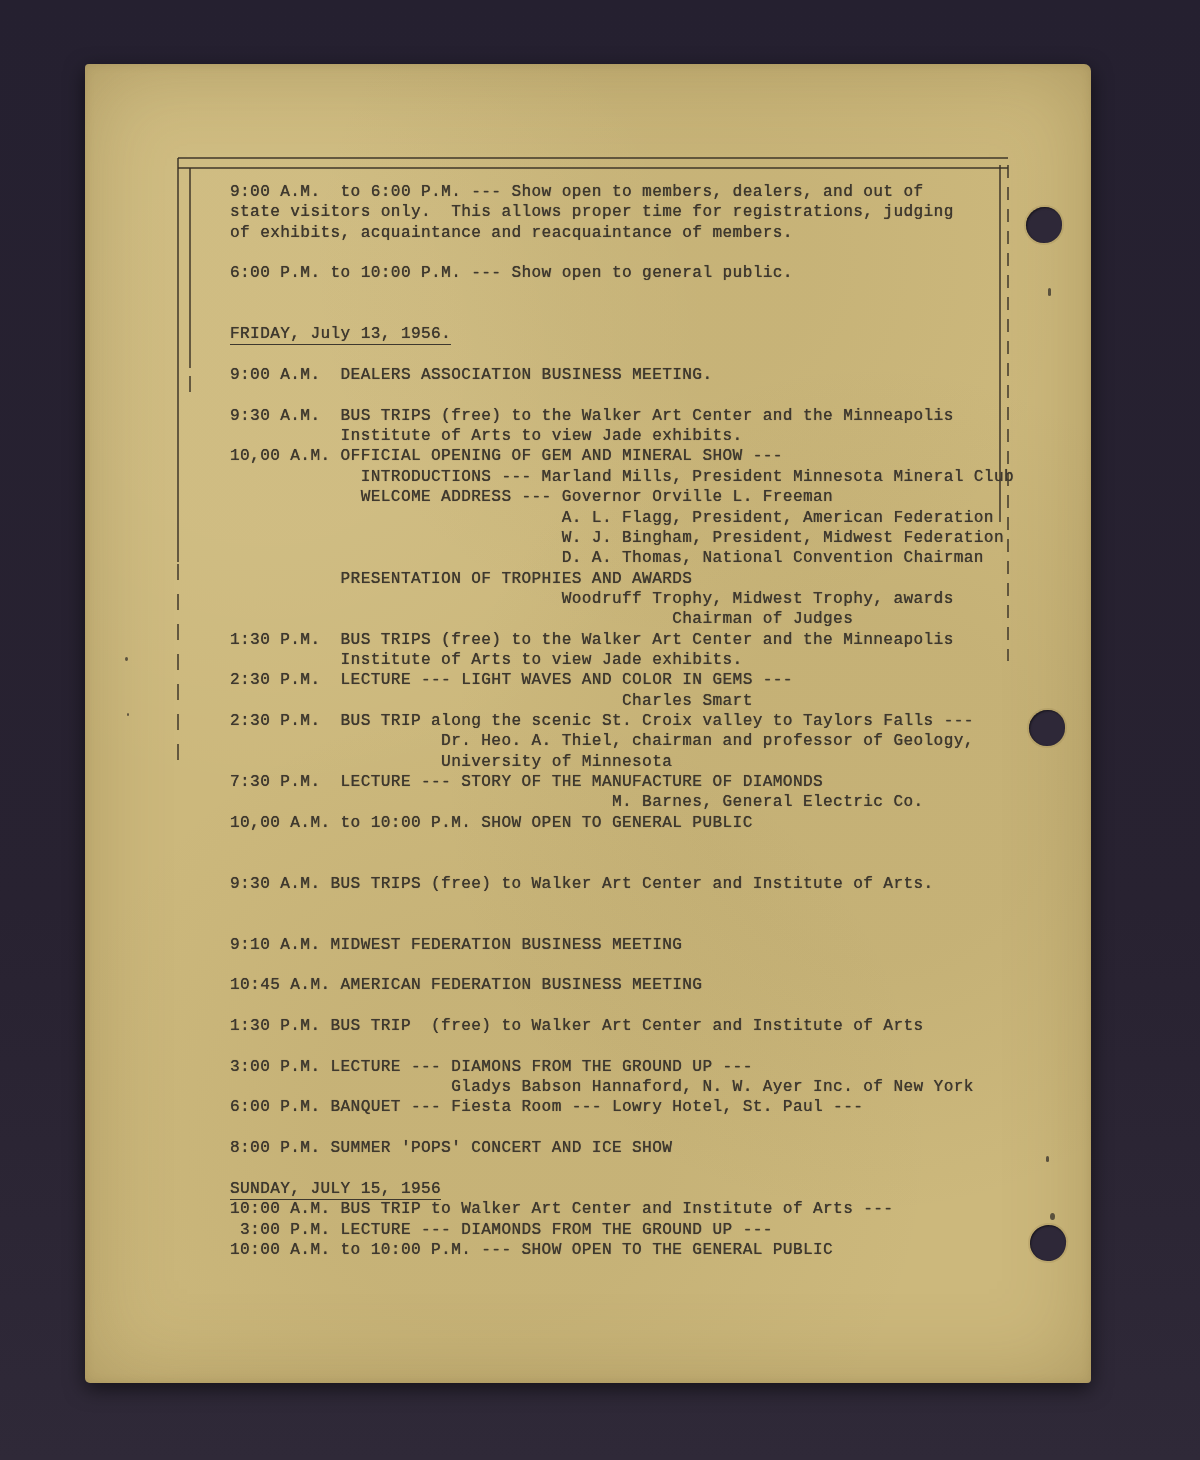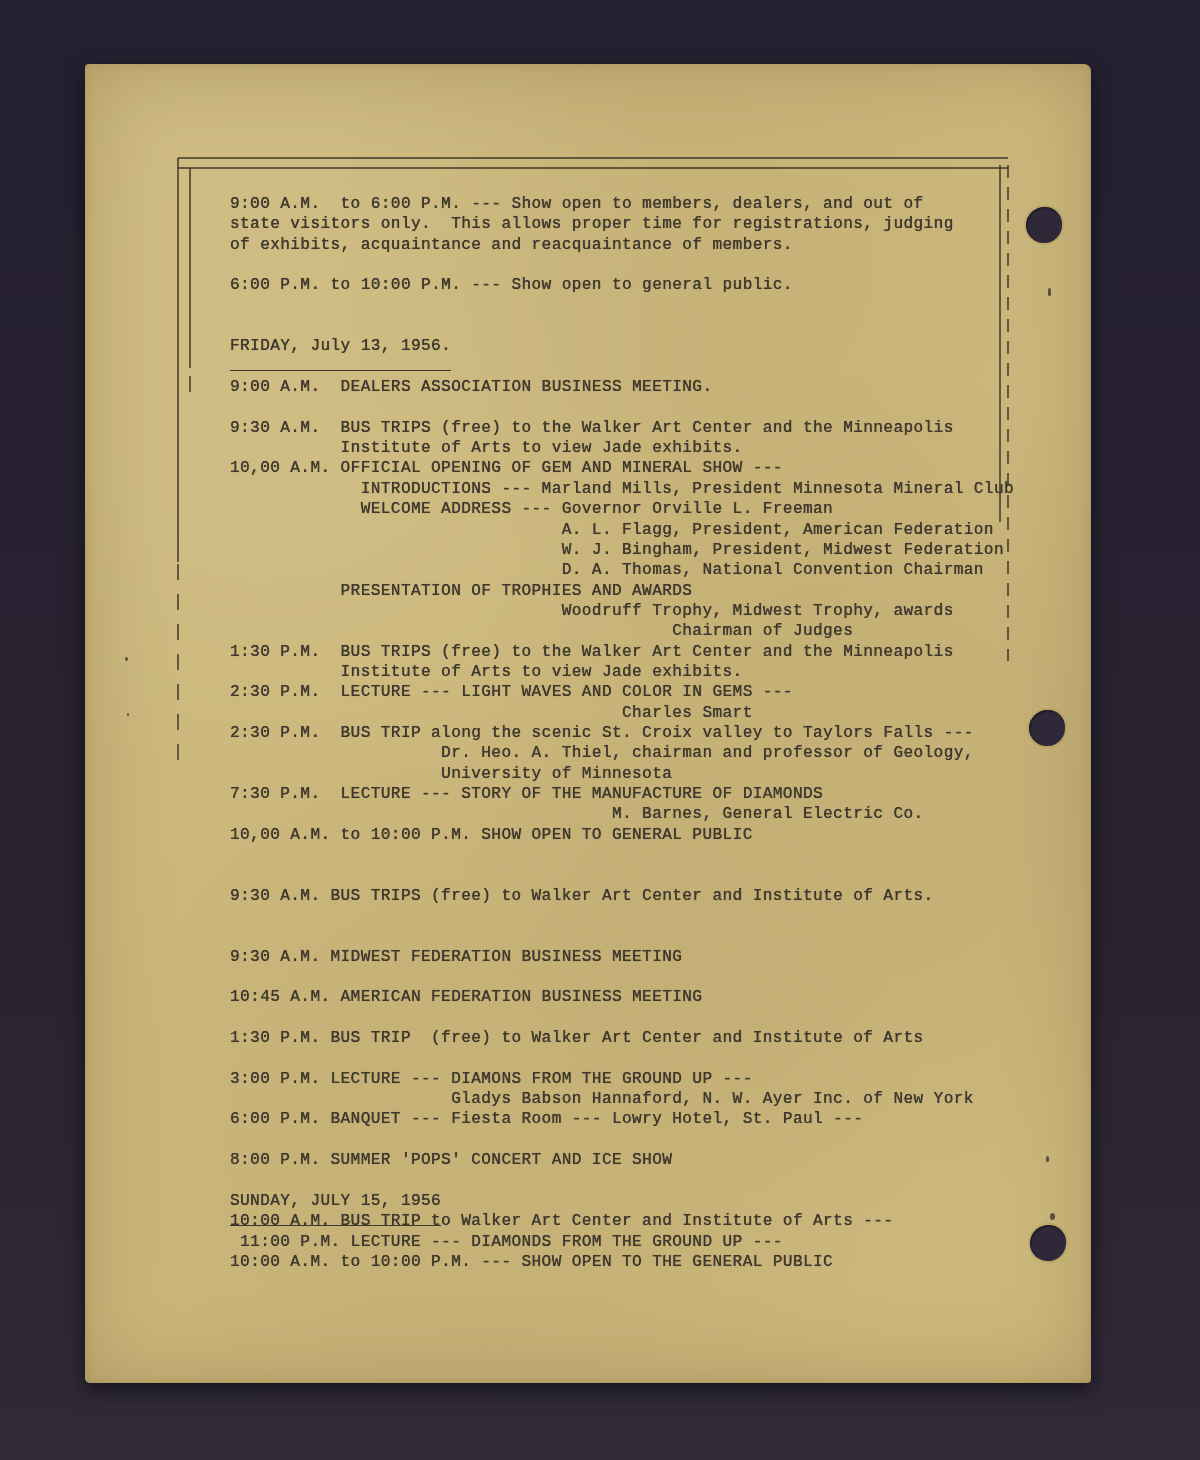--- a/index.html
+++ b/index.html
@@ -55,27 +55,27 @@
   .hole.h2{left:944px;top:646px;}
   .hole.h3{left:945px;top:1161px;transform:rotate(8deg);}
   .speck{position:absolute;background:var(--ink);opacity:0.8;border-radius:50%;}
   .sp1{left:963px;top:224px;width:3px;height:8px;border-radius:2px;}
   .sp2{left:961px;top:1092px;width:3px;height:6px;border-radius:2px;}
   .sp3{left:965px;top:1149px;width:5px;height:7px;}
   .sp4{left:40px;top:593px;width:3px;height:4px;}
   .sp5{left:42px;top:649px;width:2px;height:3px;}
   
   .typed{
-    position:absolute;left:145px;top:130px;width:900px;
+    position:absolute;left:145px;top:118px;width:900px;
     font-size:16px;line-height:20.35px;letter-spacing:0.45px;
     color:var(--ink);
     text-shadow:0 0 0.7px rgba(62,56,46,0.85), 0.3px 0.3px 0.4px rgba(62,56,46,0.45);
   }
   .line{height:20.35px;white-space:pre;overflow:visible;}
-  .u{border-bottom:1.6px solid currentColor;padding-bottom:15px;}
+  .u{border-bottom:1.6px solid currentColor;padding-bottom:1px;}
 </style>
 </head>
 <body>
 
 <div class="paper">
   <div class="frame-h top1"></div>
   <div class="frame-h top2"></div>
   <div class="frame-v v-left-outer"></div>
   <div class="v-left-outer-dash"></div>
   <div class="frame-v v-left-inner"></div>
@@ -124,30 +124,30 @@
       <div class="line">                     Dr. Heo. A. Thiel, chairman and professor of Geology,</div>
       <div class="line">                     University of Minnesota</div>
       <div class="line">7:30 P.M.  LECTURE --- STORY OF THE MANUFACTURE OF DIAMONDS</div>
       <div class="line">                                      M. Barnes, General Electric Co.</div>
       <div class="line">10,00 A.M. to 10:00 P.M. SHOW OPEN TO GENERAL PUBLIC</div>
       <div class="line"></div>
       <div class="line"></div>
       <div class="line">9:30 A.M. BUS TRIPS (free) to Walker Art Center and Institute of Arts.</div>
       <div class="line"></div>
       <div class="line"></div>
-      <div class="line">9:30 A.M. MIDWEST FEDERATION BUSINESS MEETING</div>
+      <div class="line">9:10 A.M. MIDWEST FEDERATION BUSINESS MEETING</div>
       <div class="line"></div>
       <div class="line">10:45 A.M. AMERICAN FEDERATION BUSINESS MEETING</div>
       <div class="line"></div>
       <div class="line">1:30 P.M. BUS TRIP  (free) to Walker Art Center and Institute of Arts</div>
       <div class="line"></div>
       <div class="line">3:00 P.M. LECTURE --- DIAMONS FROM THE GROUND UP ---</div>
       <div class="line">                      Gladys Babson Hannaford, N. W. Ayer Inc. of New York</div>
       <div class="line">6:00 P.M. BANQUET --- Fiesta Room --- Lowry Hotel, St. Paul ---</div>
       <div class="line"></div>
       <div class="line">8:00 P.M. SUMMER 'POPS' CONCERT AND ICE SHOW</div>
       <div class="line"></div>
       <div class="line"><span class="u">SUNDAY, JULY 15, 1956</span></div>
       <div class="line">10:00 A.M. BUS TRIP to Walker Art Center and Institute of Arts ---</div>
-      <div class="line"> 11:00 P.M. LECTURE --- DIAMONDS FROM THE GROUND UP ---</div>
+      <div class="line"> 3:00 P.M. LECTURE --- DIAMONDS FROM THE GROUND UP ---</div>
       <div class="line">10:00 A.M. to 10:00 P.M. --- SHOW OPEN TO THE GENERAL PUBLIC</div>
     </div>
 </div>
 
 </body></html>

